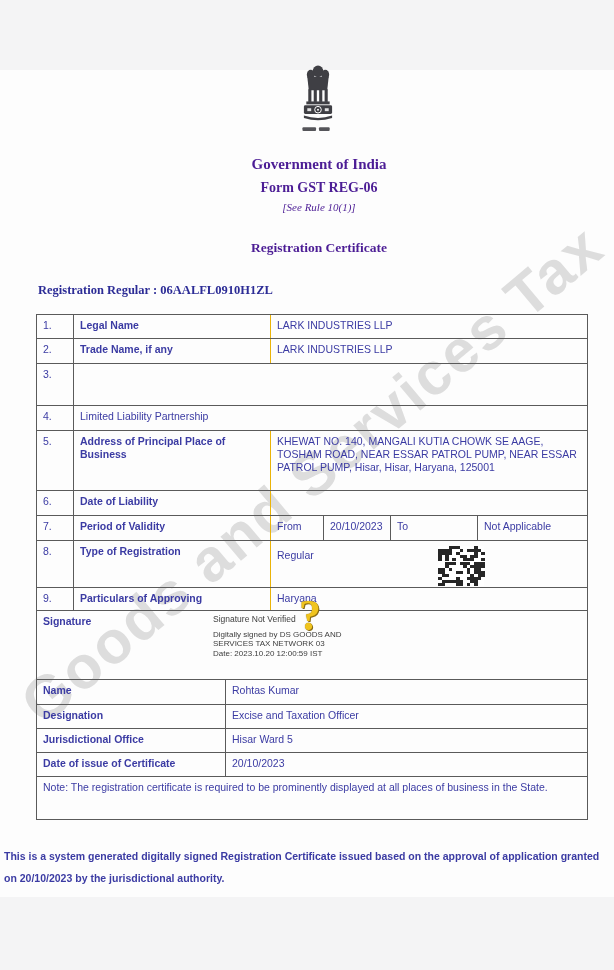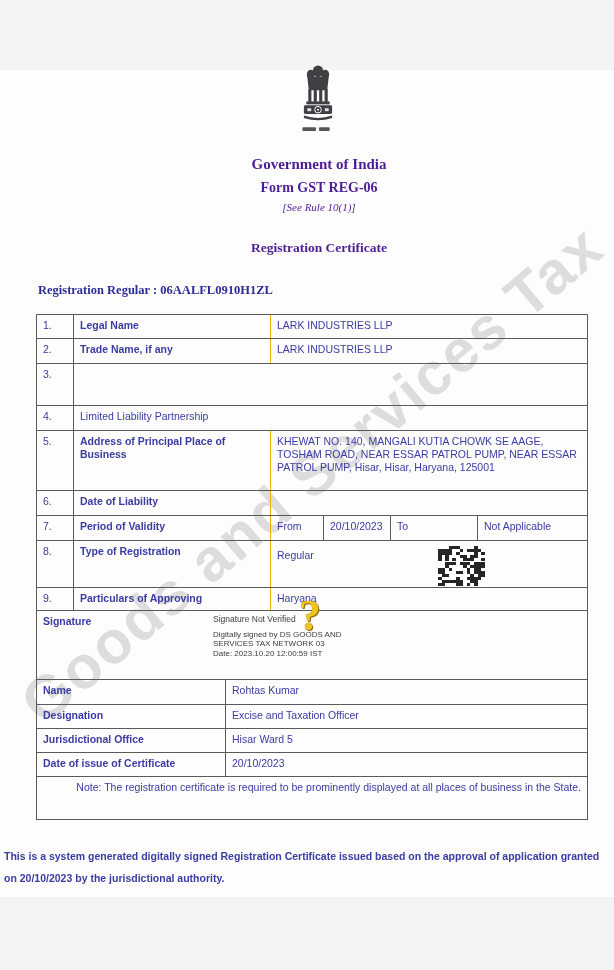--- a/index.html
+++ b/index.html
@@ -301,21 +301,21 @@
     <div class="row" style="height:24px;">
       <div class="cell c-label2">Jurisdictional Office</div>
       <div class="cell c-value">Hisar Ward 5</div>
     </div>
     <div class="row" style="height:24px;">
       <div class="cell c-label2">Date of issue of Certificate</div>
       <div class="cell c-value">20/10/2023</div>
     </div>
 
     <div class="row" style="height:42px;">
-      <div class="cell note-cell" style="flex:1;text-align:right;">Note: The registration certificate is required to be prominently displayed at all places of business in the State.</div>
+      <div class="cell note-cell" style="flex:1;">Note: The registration certificate is required to be prominently displayed at all places of business in the State.</div>
     </div>
 
   </div>
 
   <div id="footer">
     <div>This is a system generated digitally signed Registration Certificate issued based on the approval of application granted</div>
     <div>on 20/10/2023 by the jurisdictional authority.</div>
   </div>
 
 </div>

